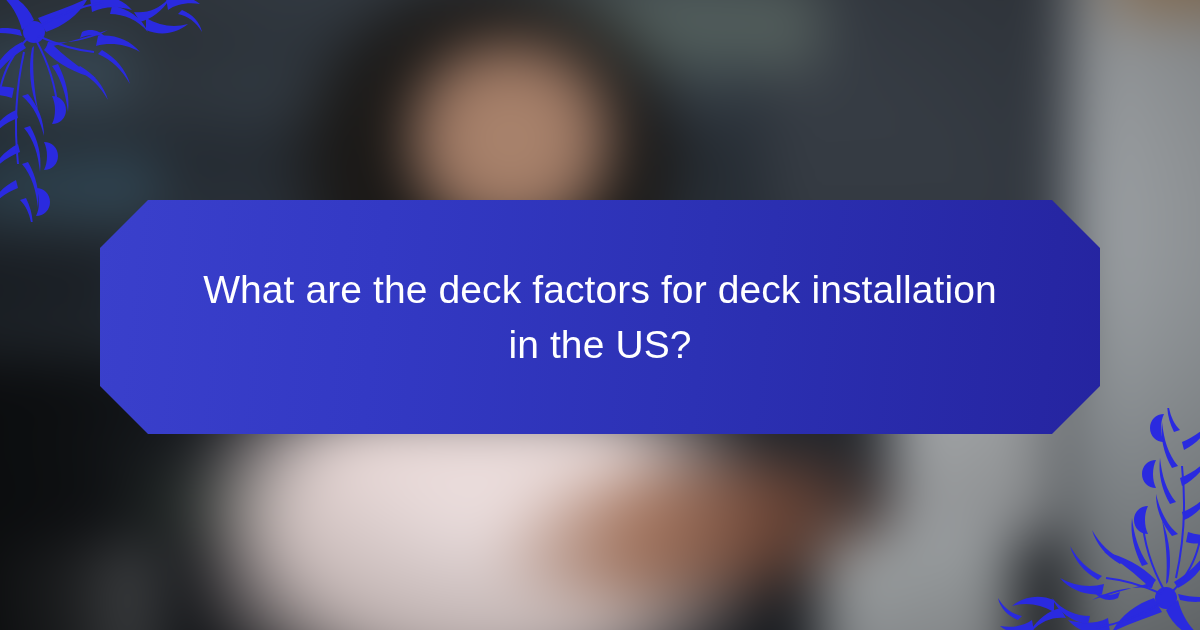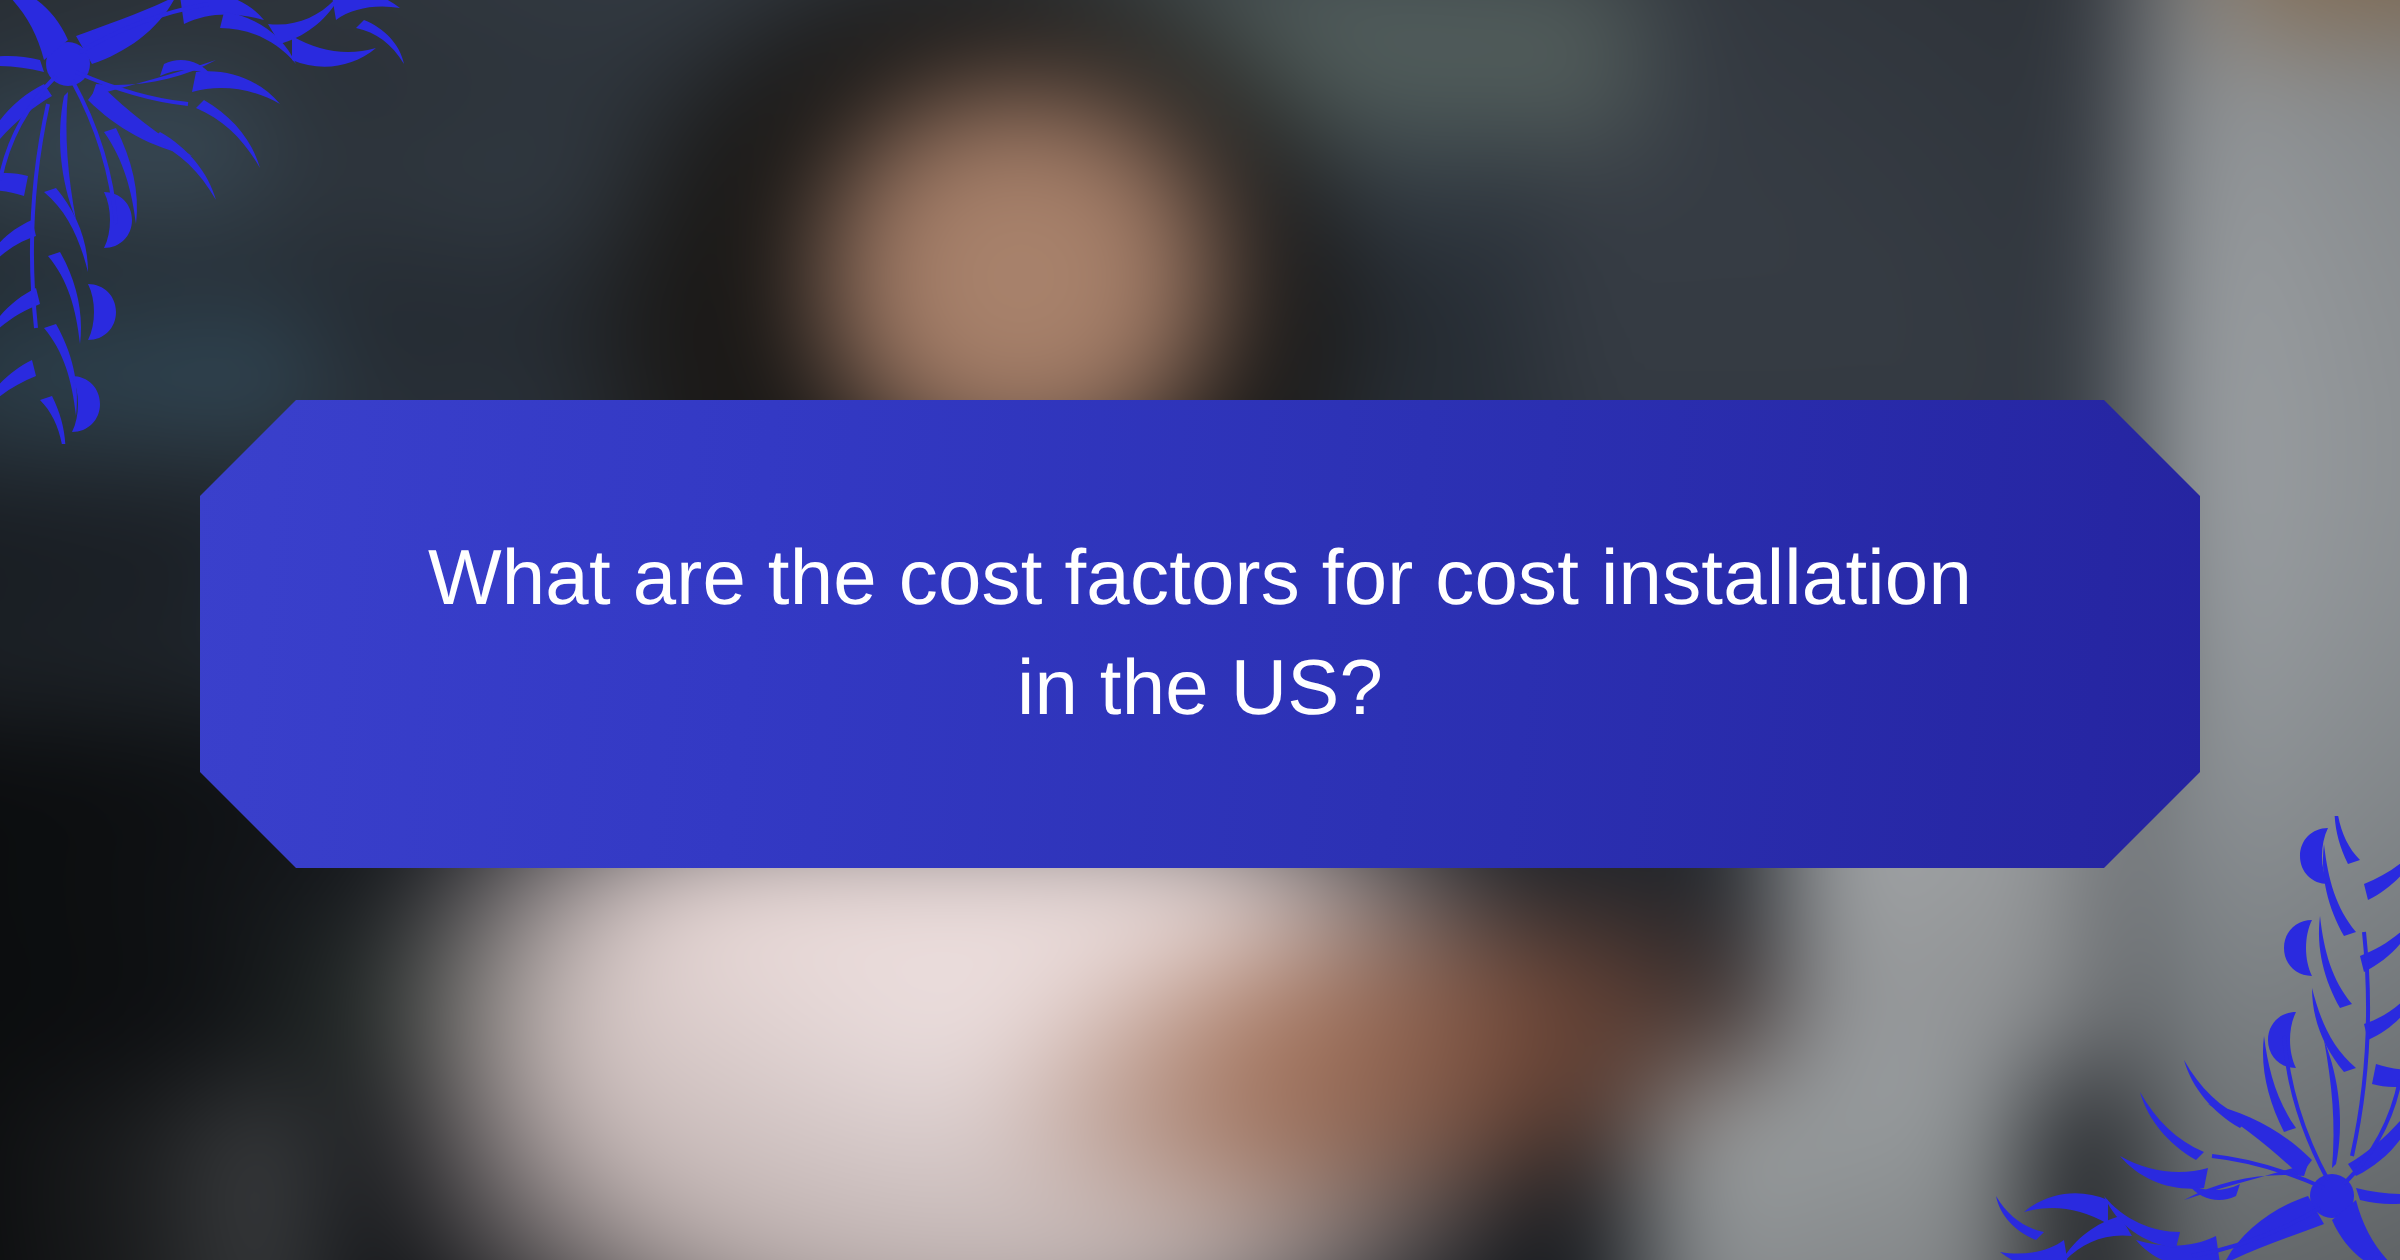--- a/index.html
+++ b/index.html
@@ -282,16 +282,16 @@
         <path d="M44 44 C62 52 80 58 100 60" stroke="#2A2ADF" stroke-width="2" fill="none"></path>
         <path d="M42 48 C54 70 62 94 64 120" stroke="#2A2ADF" stroke-width="2" fill="none"></path>
         <path d="M34 46 C20 60 10 78 6 98" stroke="#2A2ADF" stroke-width="2" fill="none"></path>
         <path d="M46 34 C66 22 88 14 110 10" stroke="#2A2ADF" stroke-width="2" fill="none"></path>
         <path d="M30 60 C22 96 20 134 24 172" stroke="#2A2ADF" stroke-width="2" fill="none"></path>
       </g>
     </svg>
   </div>
 
   <div class="banner">
-    <h1 class="banner-title">What are the cost factors for cost installation in the US?</h1>
+    <h1 class="banner-title">What are the deck factors for deck installation in the US?</h1>
   </div>
 
 </div>
 
 </body></html>

